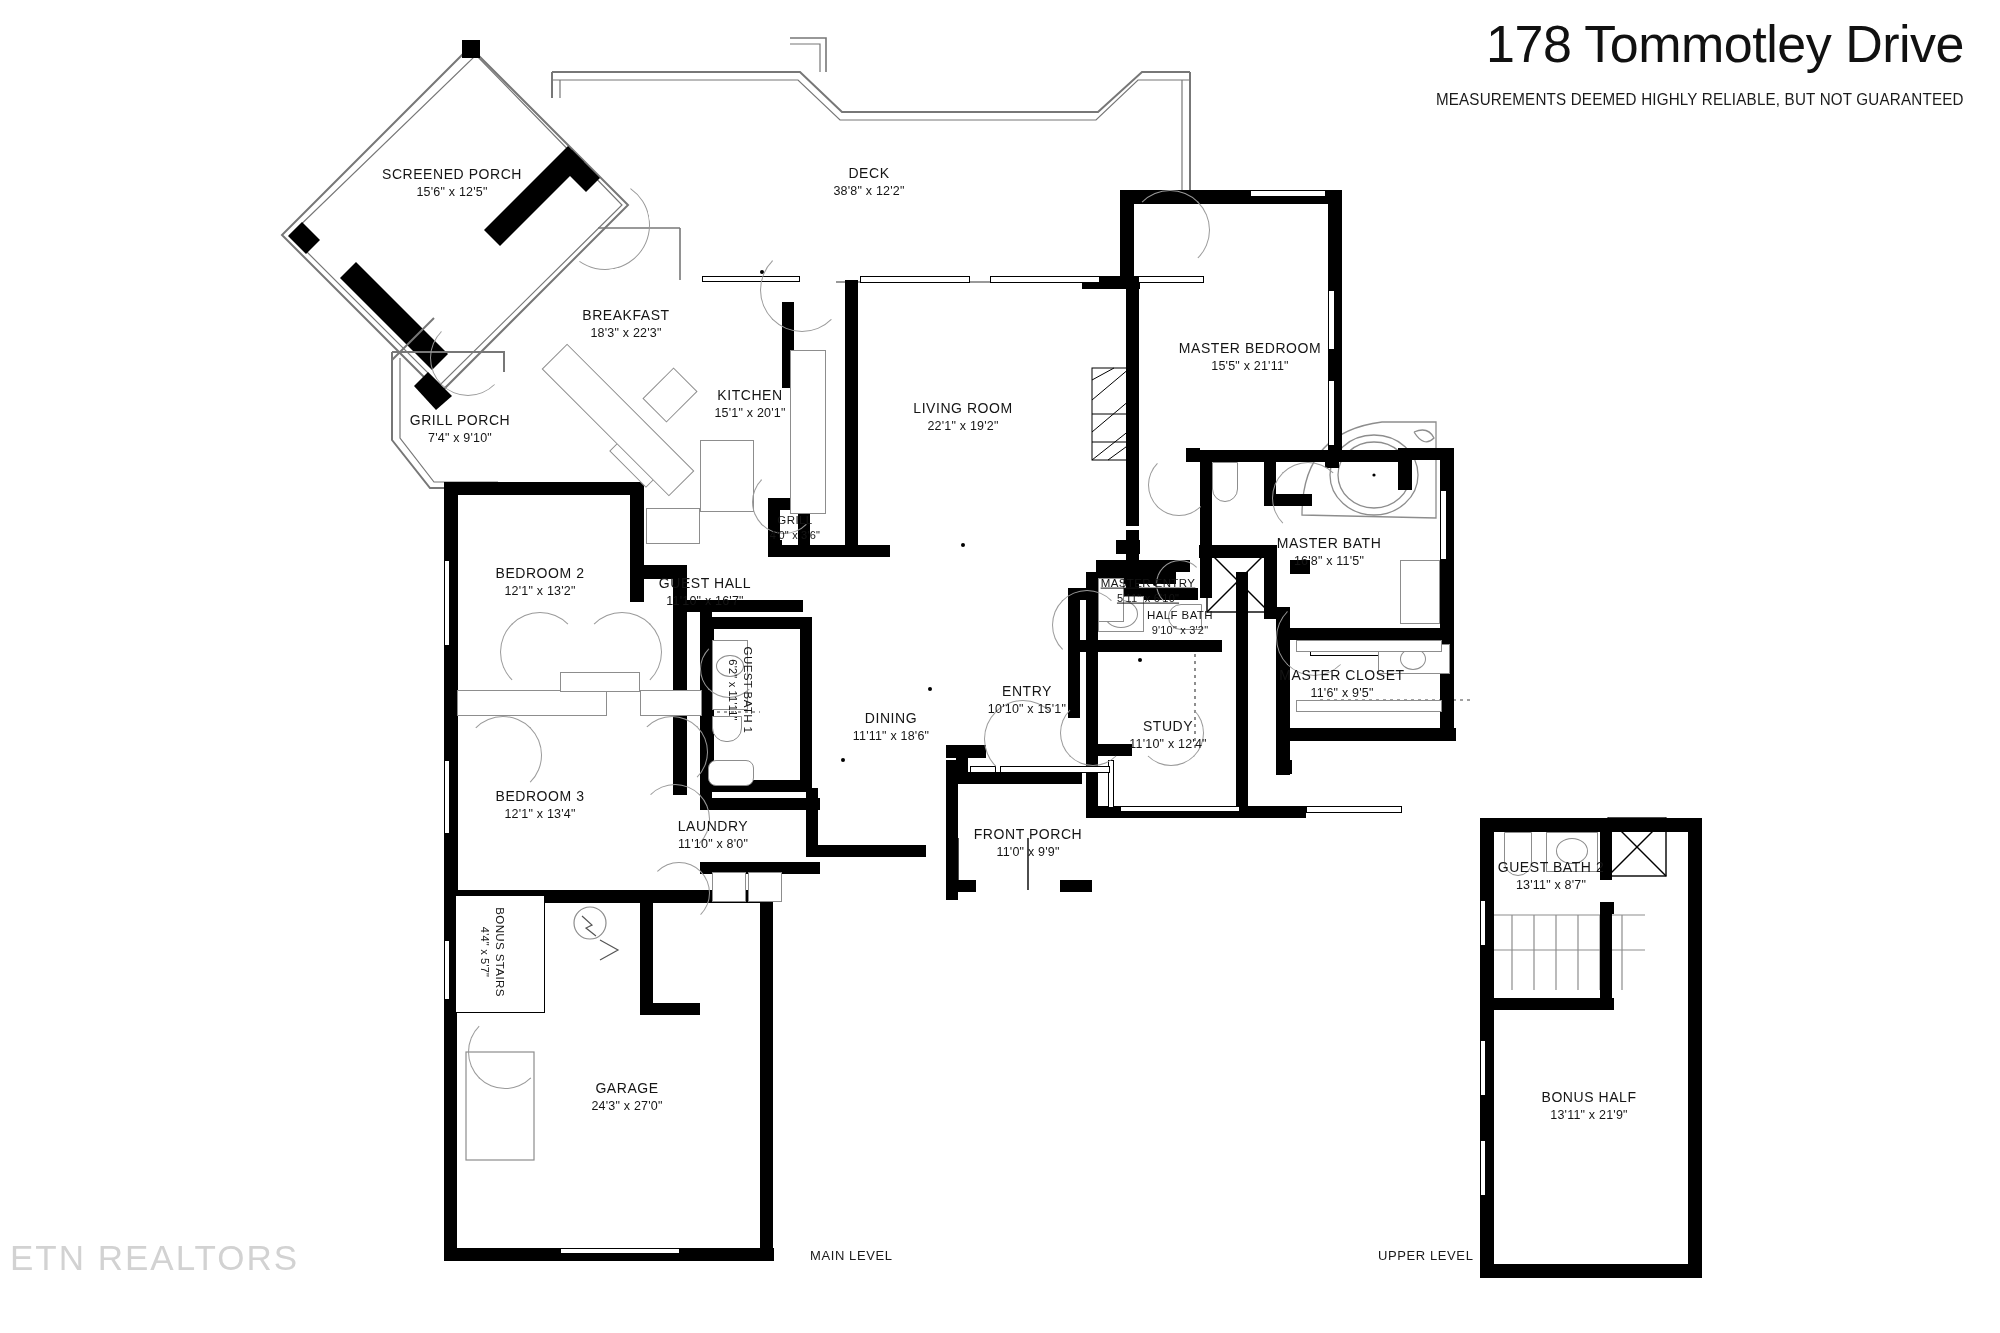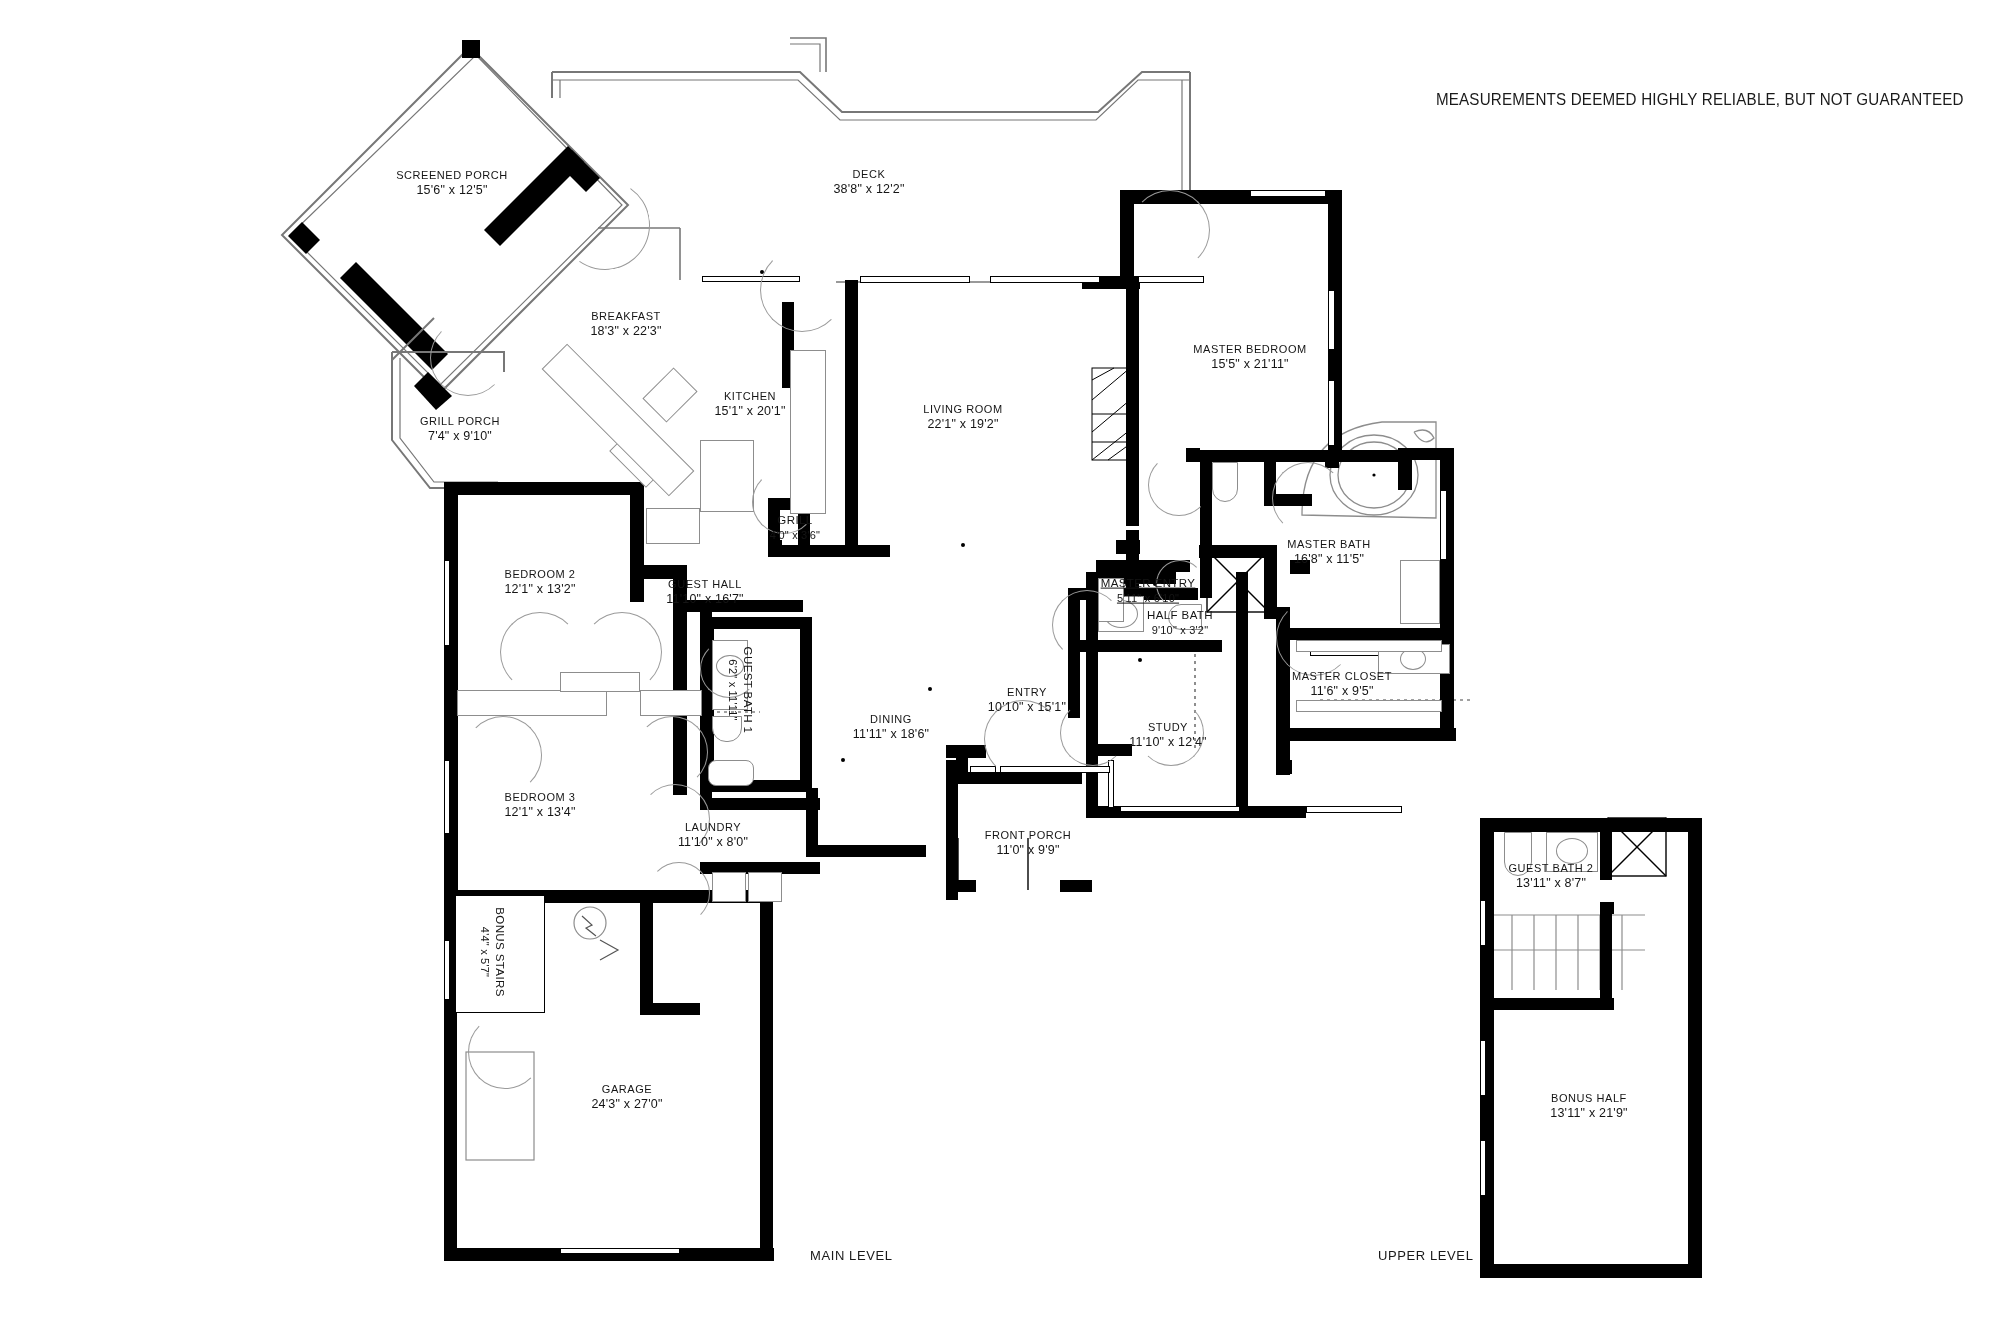--- a/index.html
+++ b/index.html
@@ -71,21 +71,21 @@
     position: absolute;
     text-align: center;
     color: #151515;
     line-height: 1.28;
     white-space: nowrap;
     transform: translate(-50%, -50%);
     font-family: "Liberation Sans", sans-serif;
   }
   .room .rm-name {
     display: block;
-    font-size: 11px;
+    font-size: 14px;
     letter-spacing: 0.55px;
     font-weight: 400;
   }
   .room .rm-dim {
     display: block;
     font-size: 12.5px;
     letter-spacing: 0.2px;
   }
   .room.small .rm-name { font-size: 11.5px; letter-spacing: .4px;}
   .room.small .rm-dim  { font-size: 11px; }
@@ -128,22 +128,24 @@
     height: 1333px;
     overflow: visible;
     pointer-events: none;
   }
 </style>
 </head>
 <body>
 
 <div id="stage">
 
+  <div class="title">178 Tommotley Drive</div>
   <div class="subtitle">MEASUREMENTS DEEMED HIGHLY RELIABLE, BUT NOT GUARANTEED</div>
 
+  <div class="logo">ETN REALTORS</div>
 
   <div class="level-caption" style="left:810px; top:1248px;text-align:center;">MAIN LEVEL</div>
   <div class="level-caption" style="left:1378px; top:1248px;">UPPER LEVEL</div>
 
   <svg class="planlayer" viewBox="0 0 2000 1333">
     <g fill="none" stroke="#000" stroke-width="2">
 
       <g stroke-width="2" stroke="#555">
         <polygon points="470,47 628,205 440,393 282,235" fill="#fff" stroke="#777" stroke-width="2"></polygon>
         <polygon points="476,55 622,205 440,385 290,235" fill="#fff" stroke="#777" stroke-width="1.2"></polygon>

